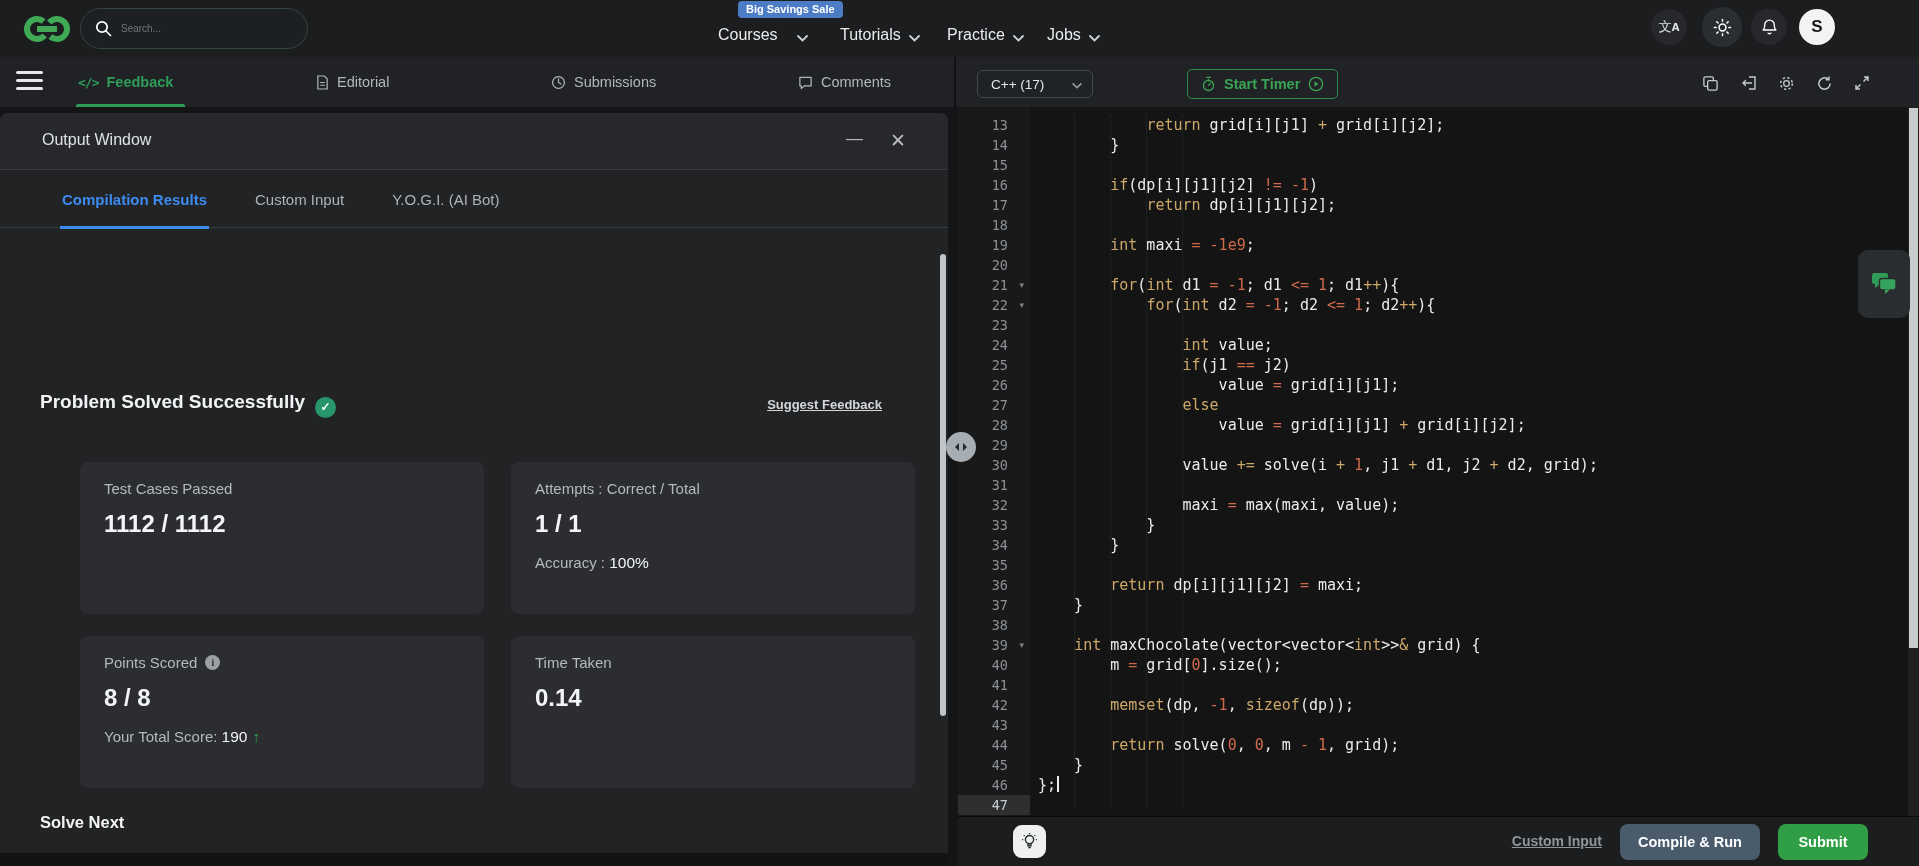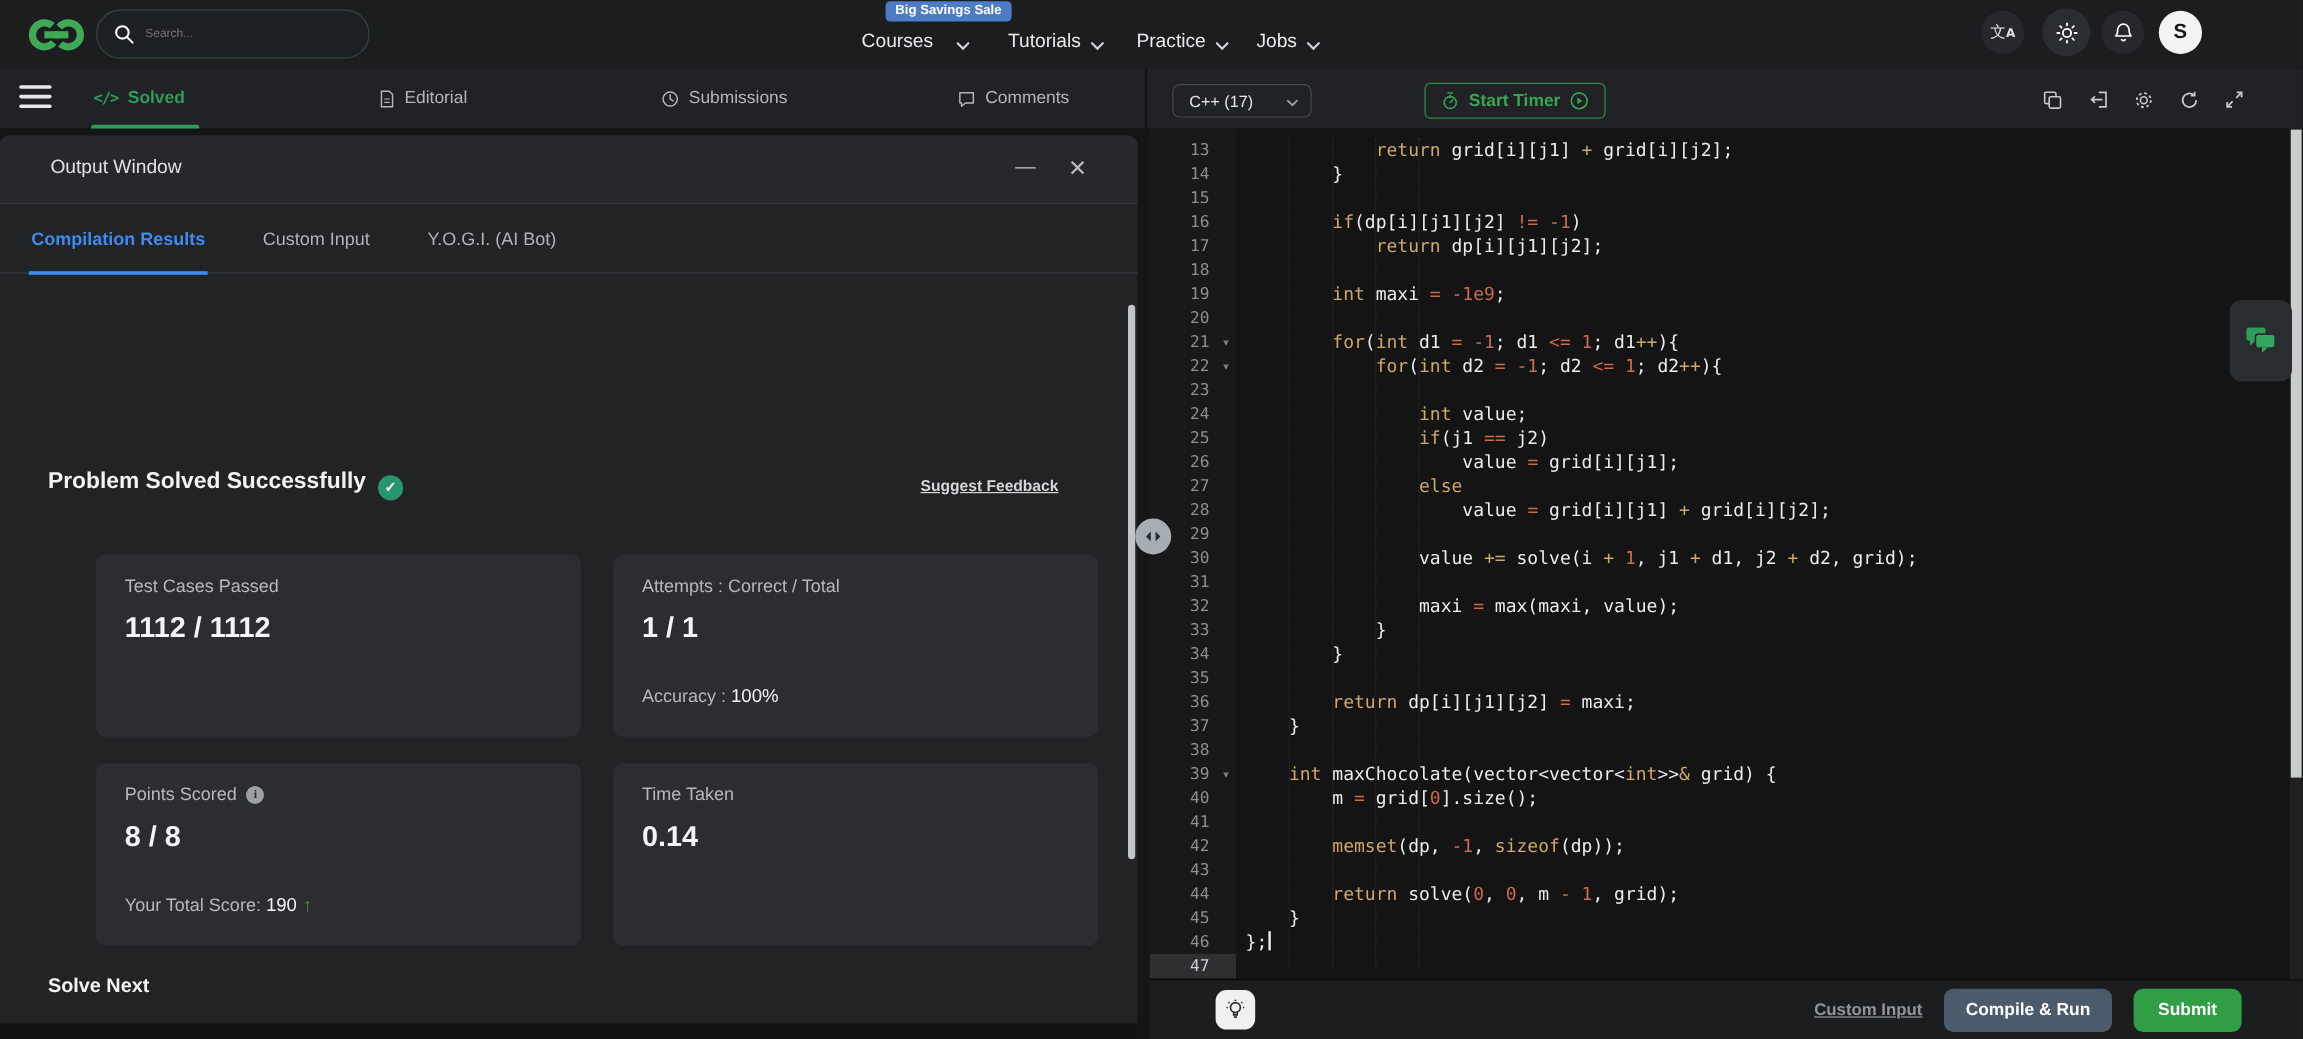--- a/index.html
+++ b/index.html
@@ -34,38 +34,38 @@
   .lang-select { position:absolute; left:977px; top:13px; width:116px; height:28px; border:1px solid #45494d; border-radius:6px; background:#202326; display:flex; align-items:center; justify-content:space-between; padding:0 10px 0 13px; font-size:13.5px; color:#e3e5e7; cursor:pointer; }
   .lang-select .caret { color:#9aa0a4; }
   .start-timer { position:absolute; left:1187px; top:12px; height:30px; border:1px solid #2e8b4a; border-radius:5px; display:flex; align-items:center; gap:8px; padding:0 13px; color:#3aa455; font-size:14.5px; font-weight:600; cursor:pointer; background:transparent; }
   .tool-ic { position:absolute; top:16px; width:20px; height:20px; color:#c6c9cc; display:flex; align-items:center; justify-content:center; cursor:pointer; }
 
   
   .output-panel { position:absolute; left:0; top:113px; width:948px; height:740px; background:#212325; border-radius:8px 8px 0 0; z-index:10; }
   .ow-titlebar { position:absolute; left:0; top:0; width:100%; height:57px; background:#26282b; border-radius:8px 8px 0 0; border-bottom:1px solid #37393c; }
   .ow-title { position:absolute; left:42px; top:18px; font-size:16px; color:#dfe1e3; }
   .win-btn { position:absolute; top:16px; font-size:17px; color:#b8babd; cursor:pointer; }
-  .ow-tabs { position:absolute; left:0; top:57px; width:100%; height:58px; border-bottom:1px solid #393c3f; }
+  .ow-tabs { position:absolute; left:0; top:57px; width:100%; height:58px; border-bottom:1px solid #393c3f;padding-left:36px; }
   .otab { position:relative; height:58px; display:inline-flex; align-items:center; margin-left:24px; padding:0 2px; font-size:15px; color:#b0b3b6; cursor:pointer; }
   .otab + .otab { margin-left:44px; }
   .otab.active { color:#3d8bee; font-weight:bold; }
   .otab.active::after { content:""; position:absolute; left:0; bottom:-1px; width:100%; height:3px; background:#3d8bee; }
 
   .status-row { position:absolute; left:40px; top:278px; width:875px; height:30px; }
   .status-text { font-size:19px; font-weight:bold; color:#f1f3f4; }
   .check-circle { display:inline-flex; align-items:center; justify-content:center; width:21px; height:21px; border-radius:50%; background:#28966d; color:#fff; font-size:12px; font-weight:bold; margin-left:10px; vertical-align:-3px; }
   .suggest { position:absolute; right:33px; top:6px; font-size:13px; font-weight:bold; color:#d4d6d8; text-decoration:underline; cursor:pointer; }
 
   #cards { position:absolute; left:80px; top:349px; width:835px; display:grid; grid-template-columns:1fr 1fr; column-gap:27px; row-gap:22px; }
   .card { height:152px; background:#2b2d30; border-radius:8px; padding:18px 24px; }
   .card-label-row { display:flex; align-items:center; gap:8px; }
   .card-label { font-size:15px; color:#b6b9bb; }
   .info-ic { width:15px; height:15px; border-radius:50%; background:#9aa0a4; color:#2b2d30; font-size:10px; font-weight:bold; font-family:"Liberation Serif",serif; display:inline-flex; align-items:center; justify-content:center; cursor:pointer; }
   .card-value { margin-top:13px; font-size:24px; font-weight:bold; color:#f2f4f5; }
-  .card-sub { margin-top:34px; font-size:15px; color:#b6b9bb; }
+  .card-sub { margin-top:16px; font-size:15px; color:#b6b9bb; }
   .sub-value { color:#f2f4f5; font-size:15.5px; }
   .up-arrow { color:#2fa84f; font-weight:bold; margin-left:5px; }
 
   .solve-next-title { position:absolute; left:40px; top:700px; font-size:16.5px; font-weight:bold; color:#f1f3f4; }
   #chips { position:absolute; left:40px; top:748px; width:720px; display:flex; flex-wrap:wrap; column-gap:32px; row-gap:18px; }
   .chip { height:39px; display:inline-flex; align-items:center; padding:0 26px; border:1.5px solid #3c3f42; border-radius:20px; color:#3b7dc4; font-size:15.5px; cursor:pointer; background:#242628; }
 
   .panel-scrollbar { position:absolute; left:940px; top:254px; width:6px; height:462px; background:#c2c5c7; border-radius:3px; z-index:12; }
 
   
@@ -186,21 +186,21 @@
   <div class="hamburger">
       <div></div>
       <div></div>
       <div></div>
     </div>
   <div id="left-tabs">
       <div class="tab active" style="left: 78px;">
         <span class="tab-ic">
           <span class="codeglyph" style="color:#2f9d58;">&lt;/&gt;</span>
         </span>
-        <span>Solved</span>
+        <span>Feedback</span>
       </div>
       <div class="tab" style="left: 316px;">
         <span class="tab-ic">
           <svg width="13" height="15" viewBox="0 0 14 16">
             <path d="M2 1h7l3 3v11H2z" stroke="currentColor" fill="none" stroke-width="1.3"></path>
             <path d="M4.5 8h5M4.5 11h5" stroke="currentColor" stroke-width="1.1"></path>
           </svg>
         </span>
         <span>Editorial</span>
       </div>

